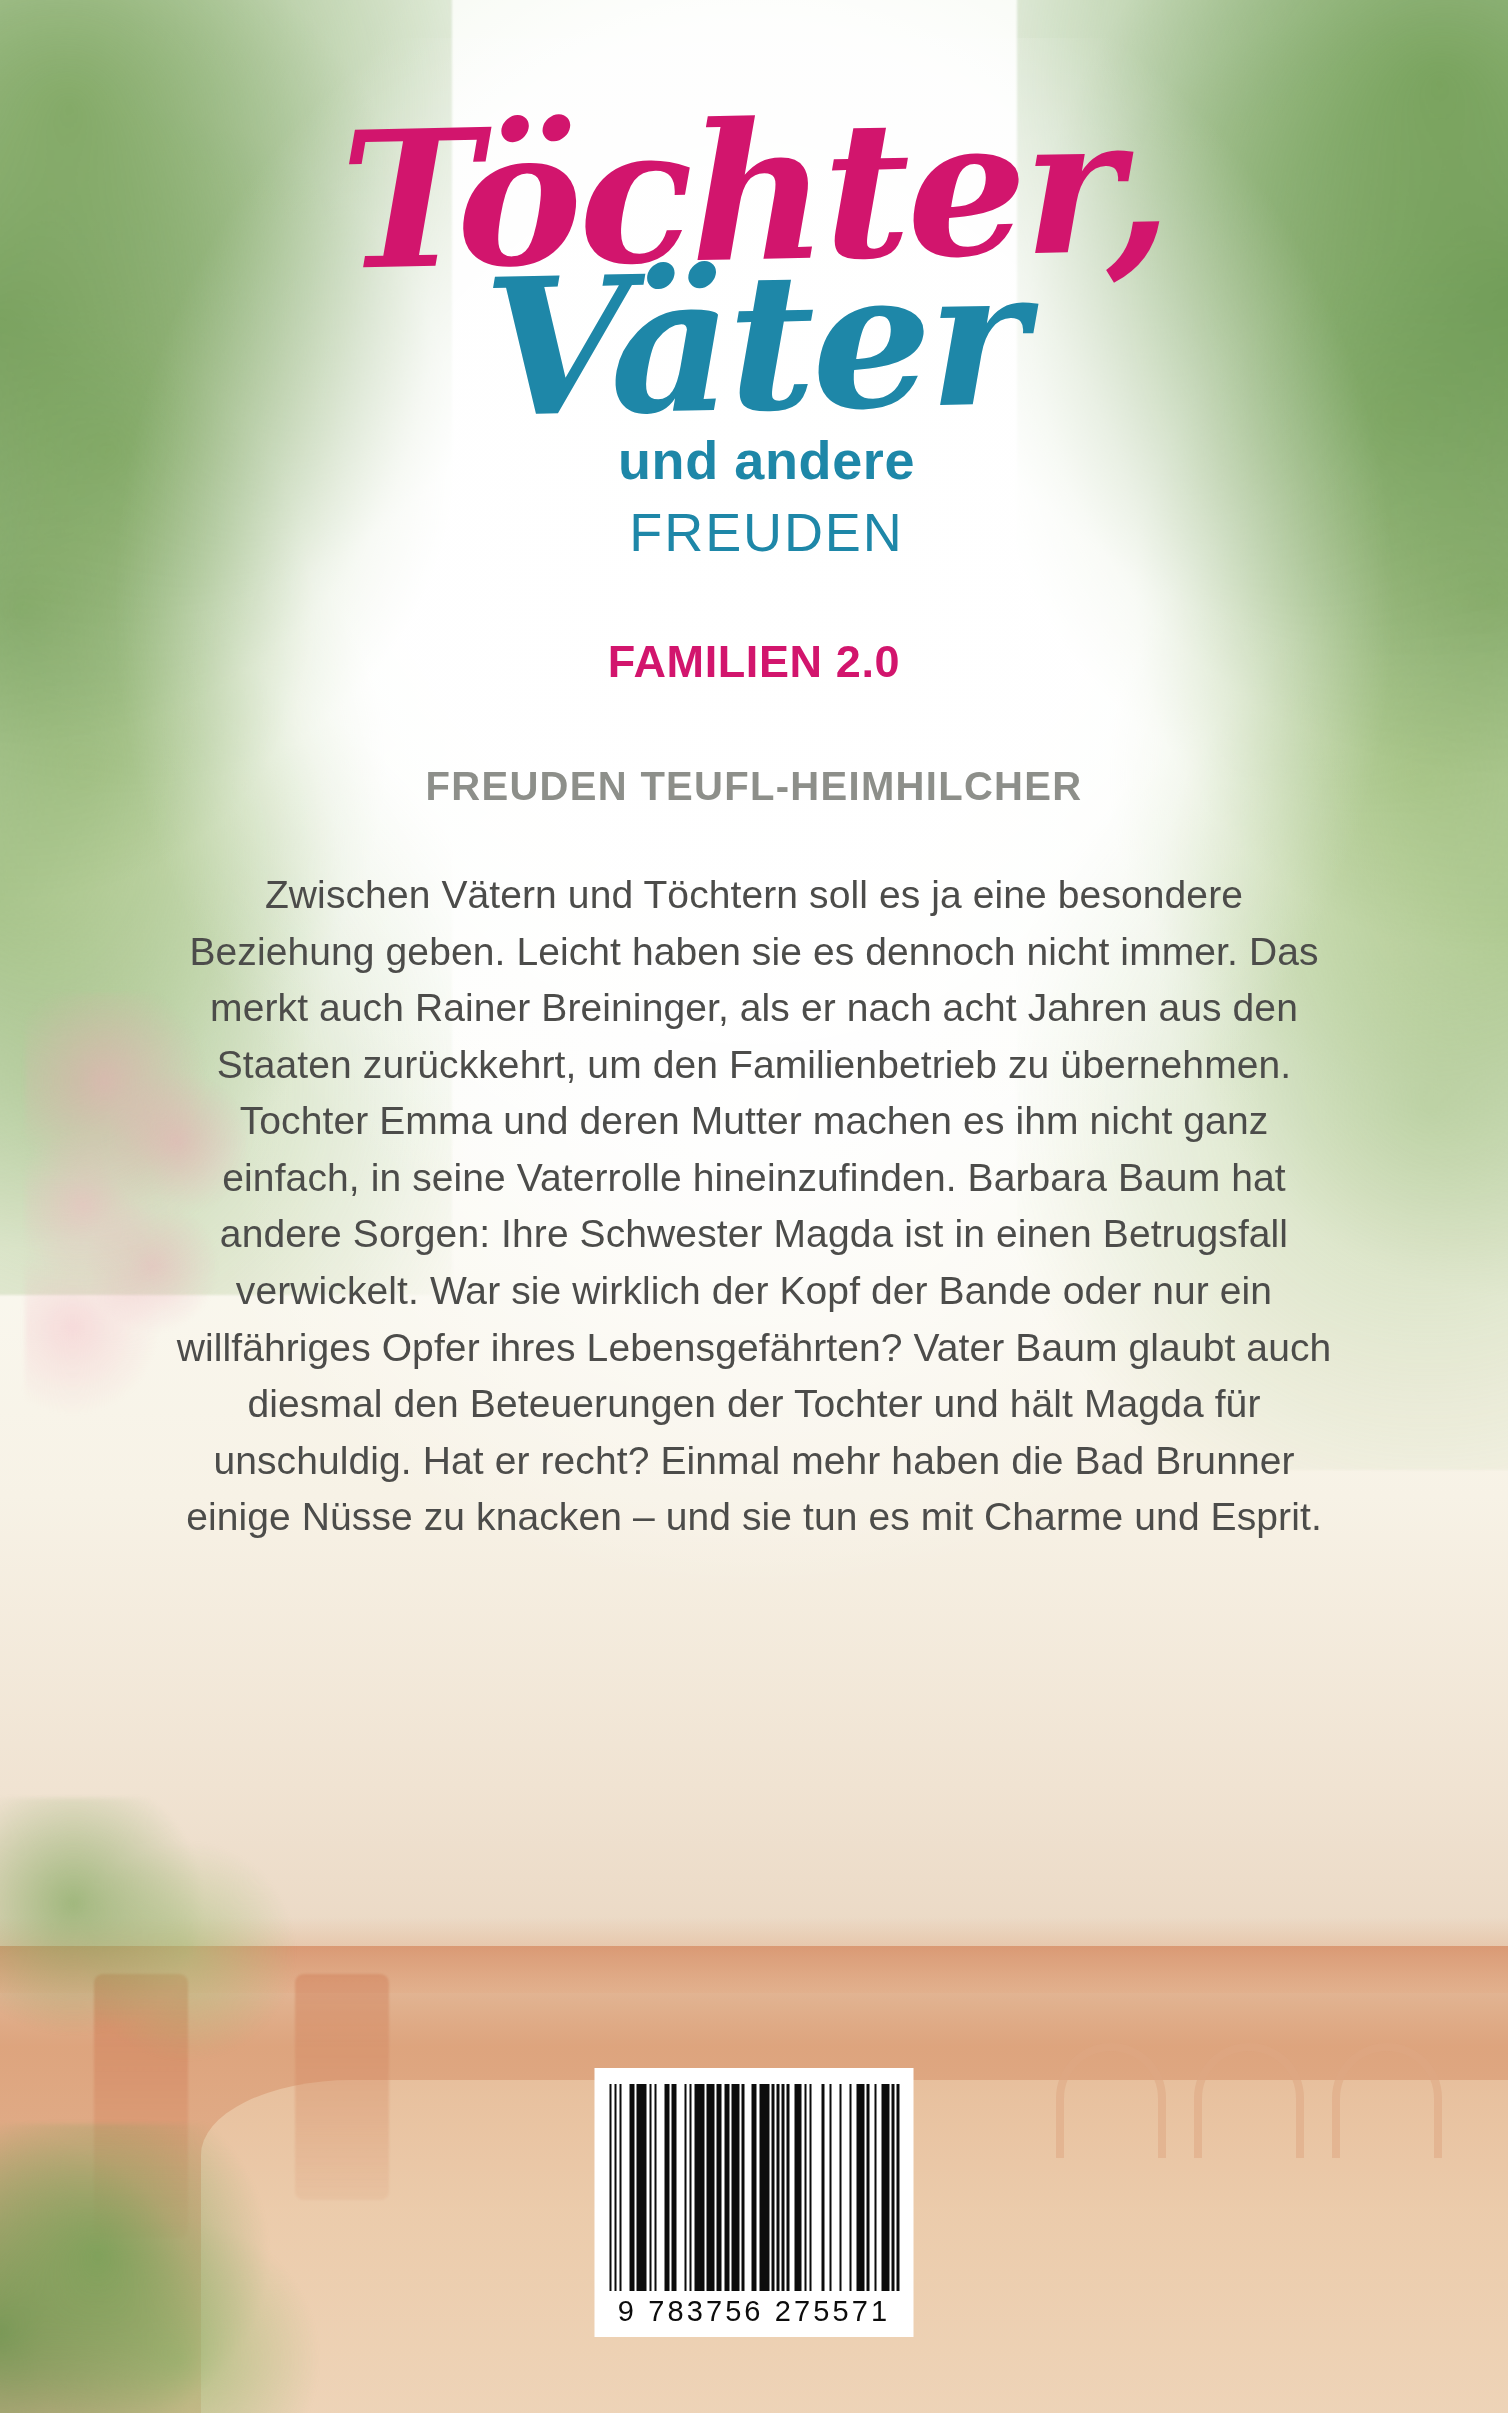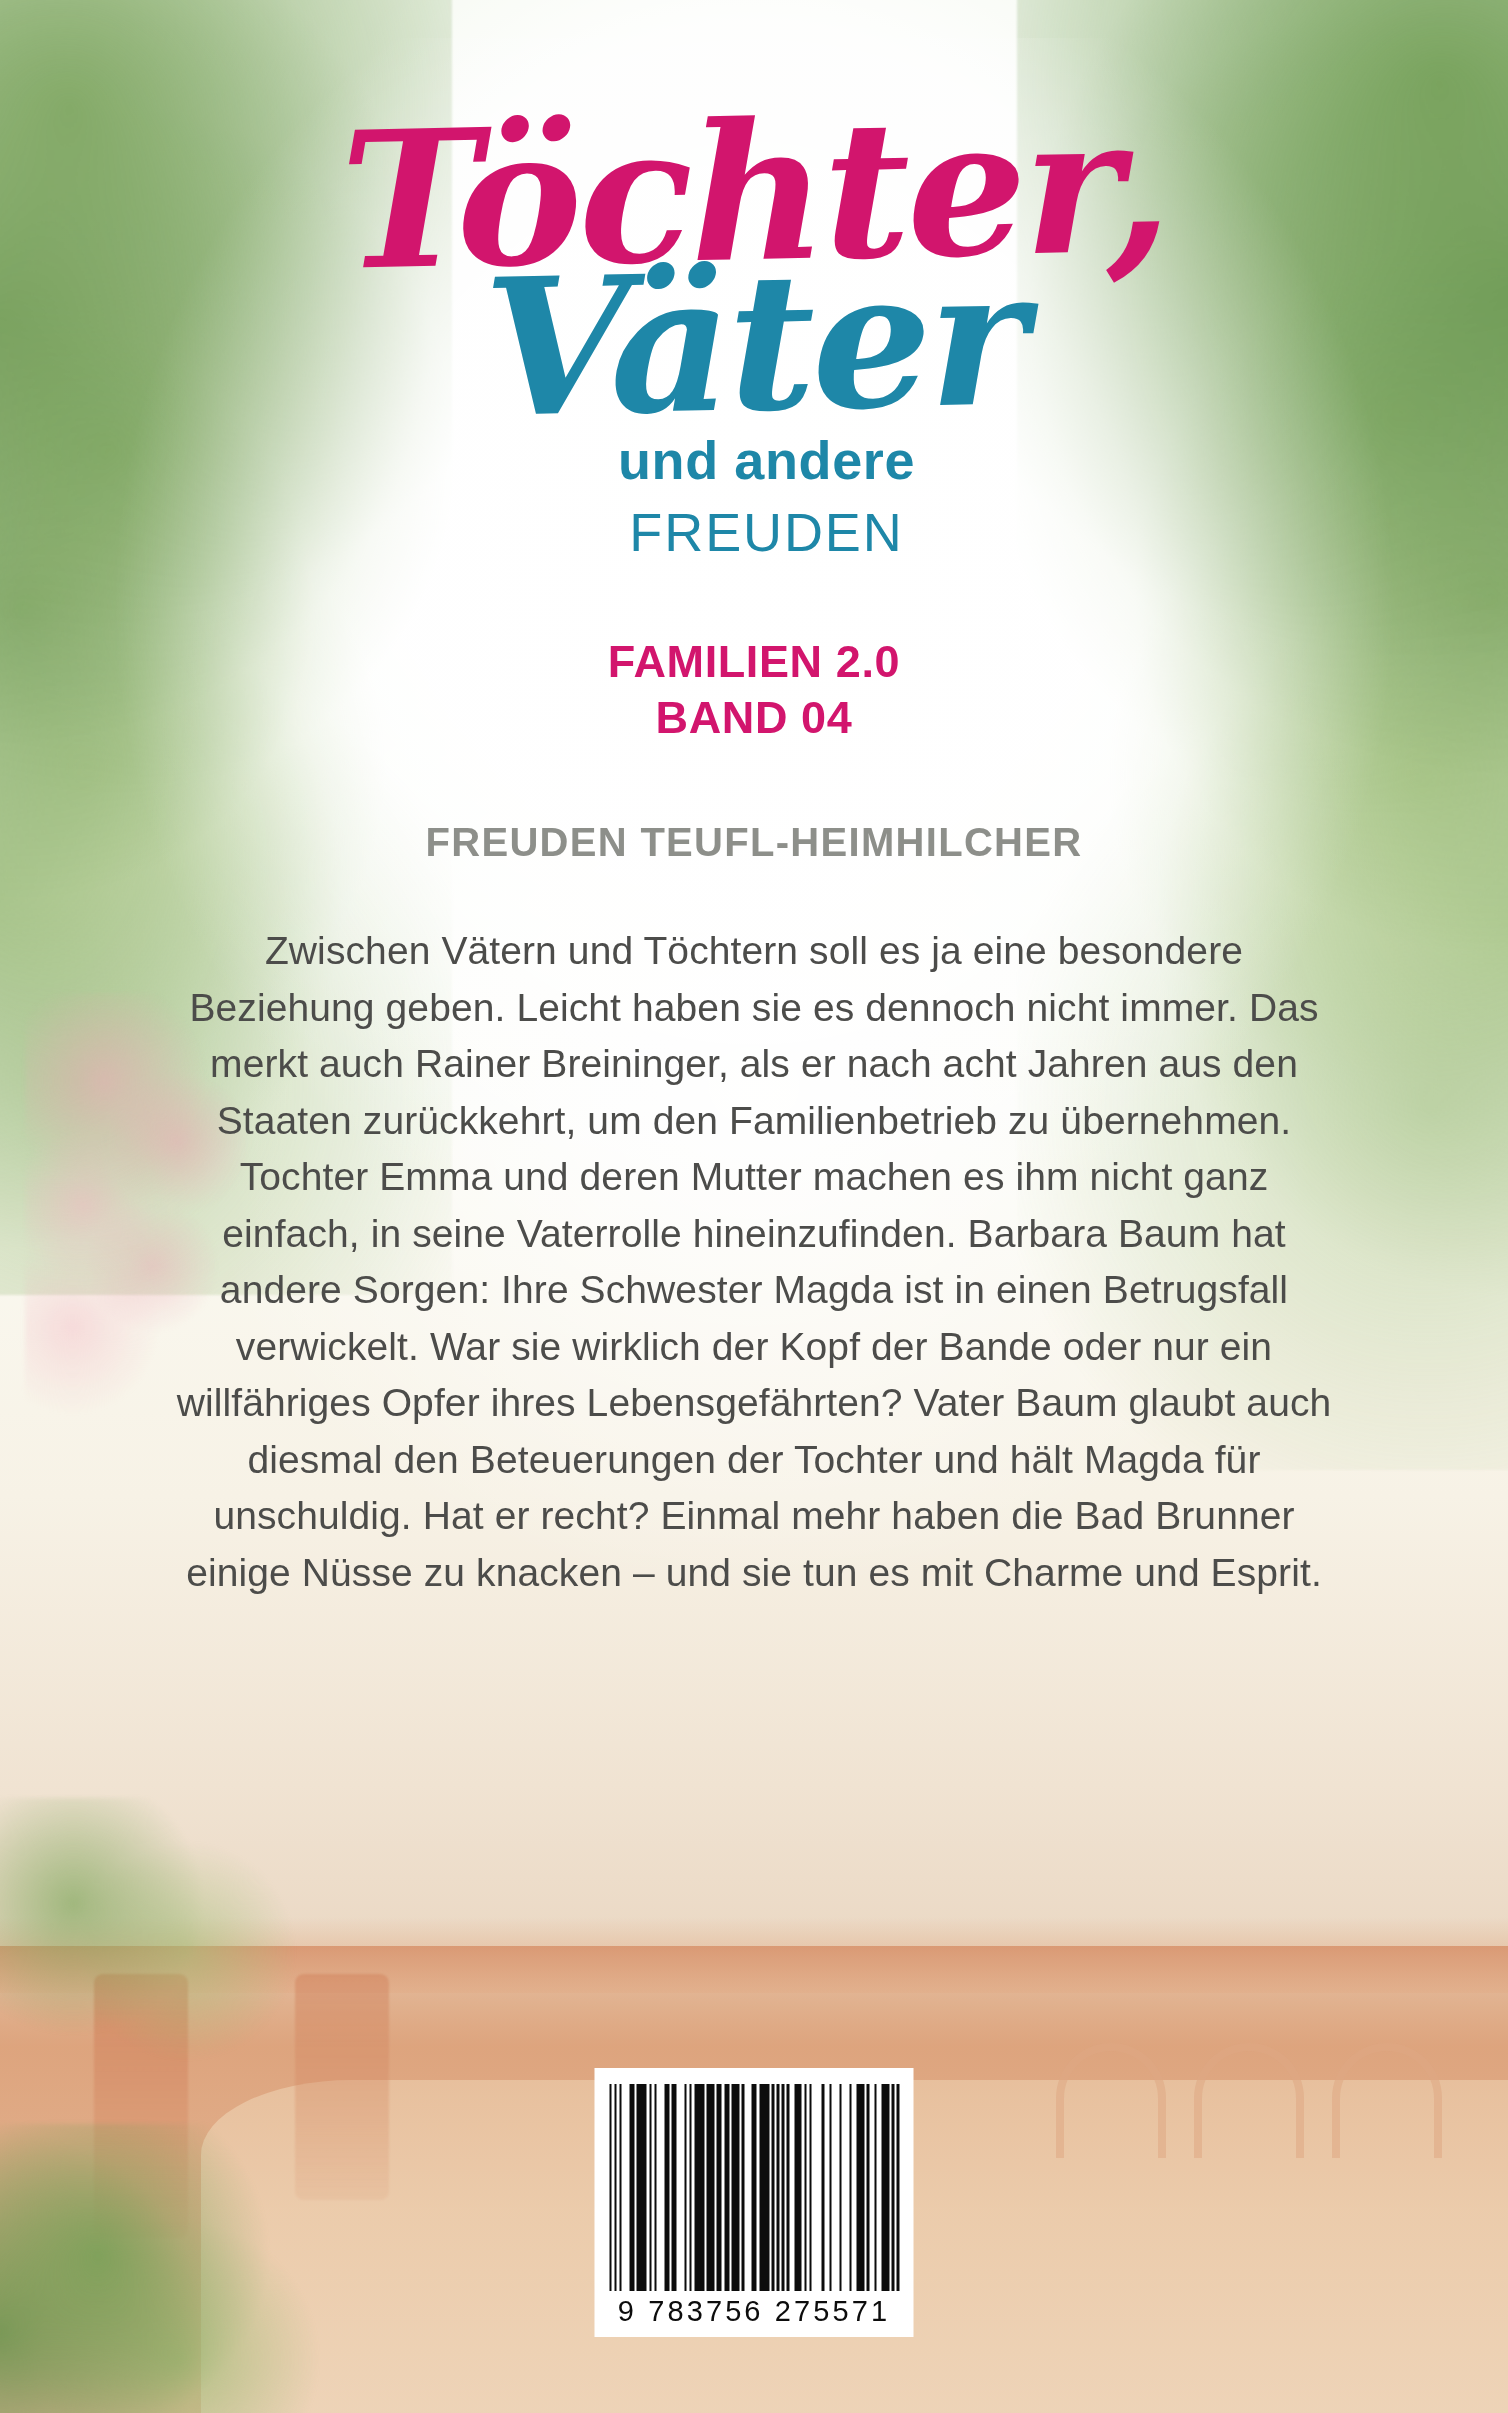--- a/index.html
+++ b/index.html
@@ -318,21 +318,20 @@
 
     <div class="title-block">
       <div class="title-line-1">Töchter,</div>
       <div class="title-line-2">Väter</div>
       <div class="title-line-3">und andere</div>
       <div class="title-line-4">FREUDEN</div>
     </div>
 
     <div class="series-block">
       <div>FAMILIEN 2.0</div>
-      <div>BAND 04</div>
     </div>
 
     <div class="author">FREUDEN TEUFL-HEIMHILCHER</div>
 
     <div class="blurb">Zwischen Vätern und Töchtern soll es ja eine besondere Beziehung geben. Leicht haben sie es dennoch nicht immer. Das merkt auch Rainer Breininger, als er nach acht Jahren aus den Staaten zurückkehrt, um den Familienbetrieb zu übernehmen. Tochter Emma und deren Mutter machen es ihm nicht ganz einfach, in seine Vaterrolle hineinzufinden. Barbara Baum hat andere Sorgen: Ihre Schwester Magda ist in einen Betrugsfall verwickelt. War sie wirklich der Kopf der Bande oder nur ein willfähriges Opfer ihres Lebensgefährten? Vater Baum glaubt auch diesmal den Beteuerungen der Tochter und hält Magda für unschuldig. Hat er recht? Einmal mehr haben die Bad Brunner einige Nüsse zu knacken – und sie tun es mit Charme und Esprit.</div>
 
   </div>
 
   <div class="barcode-wrap">
     <div class="barcode-bars" id="barcode-bars">

